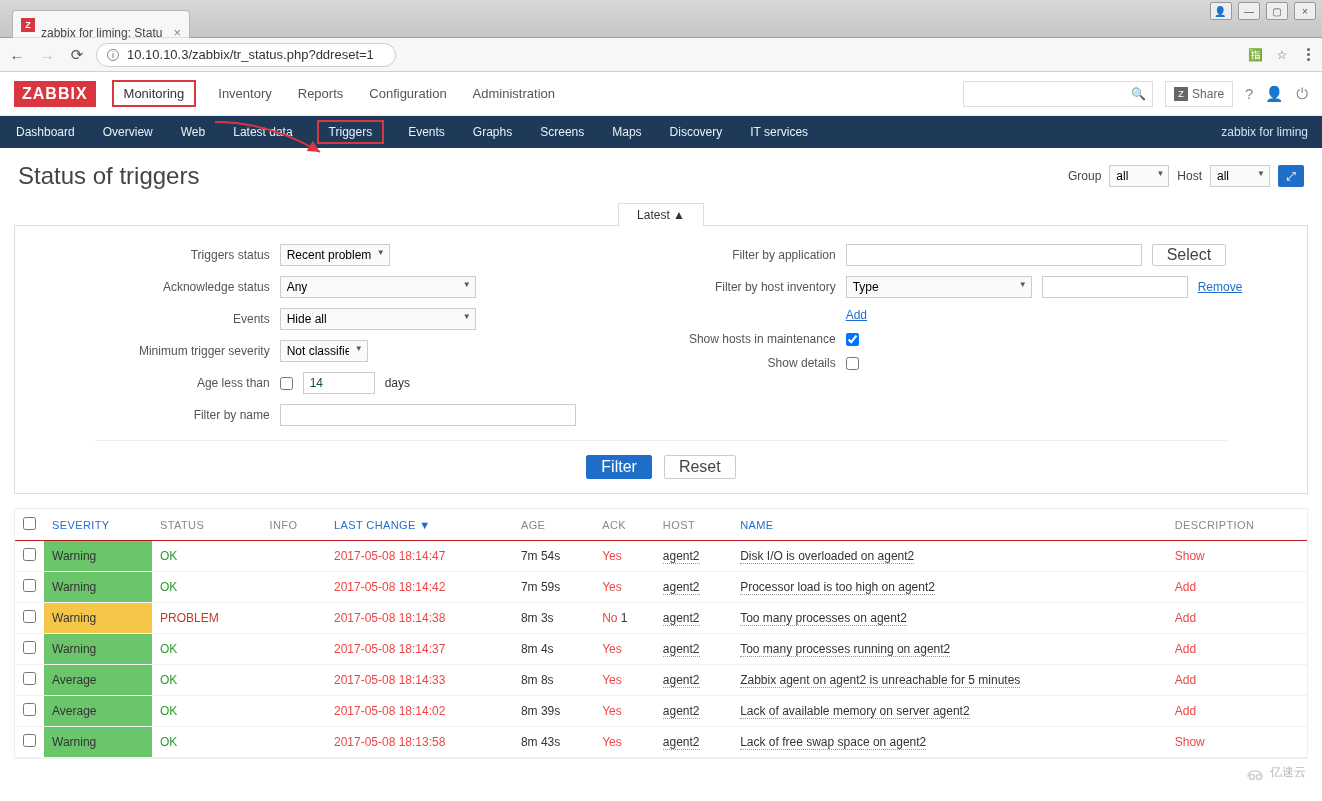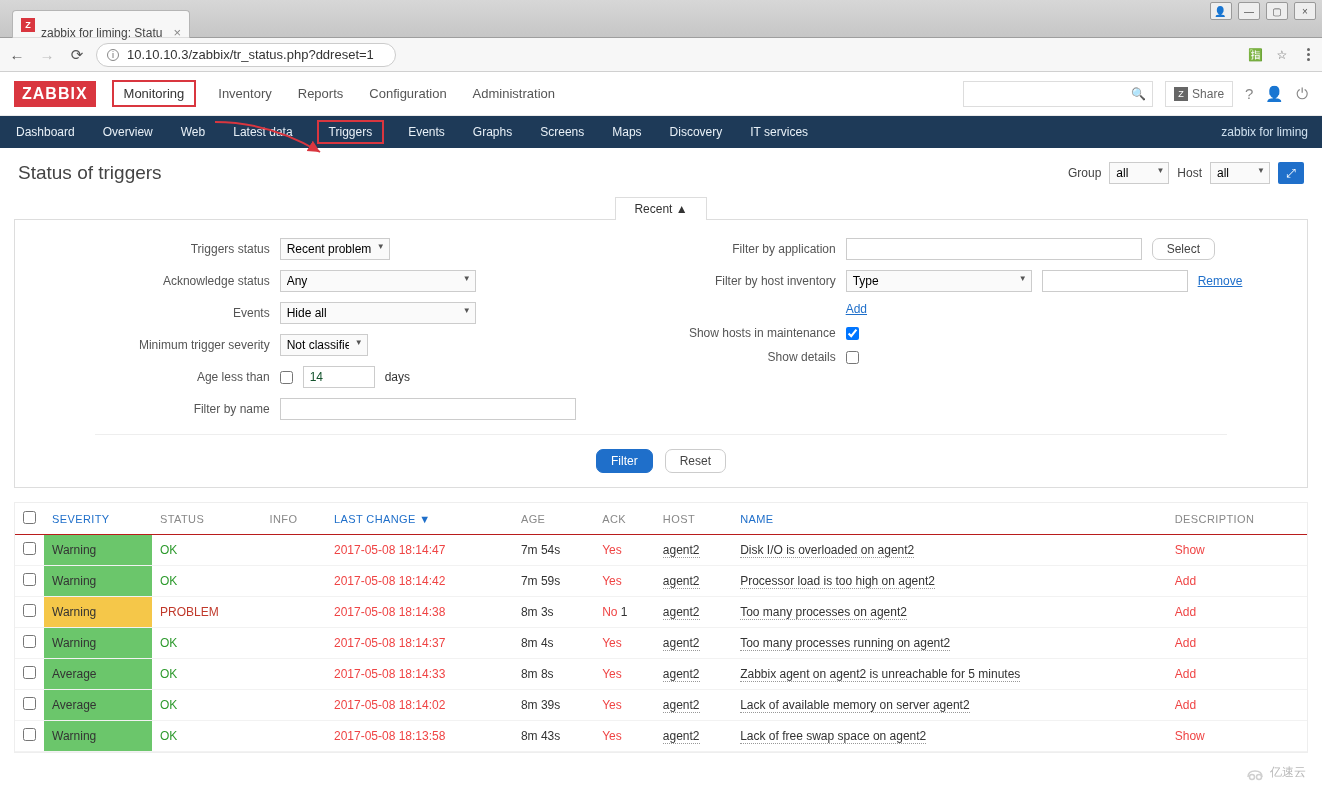--- a/index.html
+++ b/index.html
@@ -35,40 +35,40 @@
   .z-share .zi{width:14px;height:14px;background:#666;color:#fff;font-size:9px;display:flex;align-items:center;justify-content:center;}
   .z-top-ic{color:#888;font-size:15px;}
   
   .z-sub{background:#1e3a58;color:#e8f0f7;display:flex;align-items:center;height:32px;padding:0 14px;gap:24px;font-size:12px;}
   .z-sub .si{padding:3px 2px;}
   .z-sub .si.active{outline:2px solid #d9363f;padding:3px 10px;}
   .z-sub-right{margin-left:auto;font-size:12px;color:#cfe0ee;}
   .arrow-annot{position:absolute;left:210px;top:117px;pointer-events:none;}
   
   .page-head{display:flex;align-items:center;padding:14px 18px 12px;}
-  .page-title{font-size:19px;color:#444;}
+  .page-title{font-size:24px;color:#444;}
   .page-head-right{margin-left:auto;display:flex;align-items:center;gap:8px;font-size:12px;color:#444;}
   .sel{border:1px solid #ccc;height:22px;padding:0 18px 0 6px;font-size:12px;background:#fafafa;appearance:none;position:relative;min-width:60px;}
   .sel-wrap{position:relative;display:inline-block;}
   .sel-wrap::after{content:"▼";position:absolute;right:5px;top:4px;font-size:8px;color:#555;pointer-events:none;}
   .expand-btn{width:26px;height:22px;background:#1f6fca;color:#fff;display:flex;align-items:center;justify-content:center;border-radius:2px;}
   .filter-tab-row{display:flex;justify-content:center;}
   .filter-tab{border:1px solid #ddd;border-bottom:none;background:#fff;padding:4px 18px;font-size:12px;position:relative;top:1px;}
   .filter-box{border:1px solid #ddd;margin:0 14px;background:#fff;padding:18px 0 14px;}
   .filter-cols{display:flex;justify-content:center;gap:90px;}
   .fcol{display:flex;flex-direction:column;gap:10px;}
   .frow{display:flex;align-items:center;gap:10px;}
   .frow label{width:190px;text-align:right;color:#555;}
   .txt{border:1px solid #ccc;height:22px;padding:0 6px;font-size:12px;}
   .txt.w2{width:296px;}
   .txt.wdays{width:72px;text-align:left;color:#14532d;}
   .lnk{color:#1f6fca;text-decoration:underline;cursor:pointer;}
   .divider{height:1px;background:#eee;margin:14px 80px;}
   .filter-buttons{display:flex;justify-content:center;gap:12px;}
-  .btn{height:24px;padding:0 14px;border-radius:7px;font-size:12px;display:flex;align-items:center;}
+  .btn{height:24px;padding:0 14px;border-radius:2px;font-size:16px;display:flex;align-items:center;}
   .btn.primary{background:#1f6fca;color:#fff;border:1px solid #1f6fca;}
   .btn.secondary{background:#fff;color:#444;border:1px solid #ccc;}
   .btn.secondary.sm{height:22px;}
   
   .tbl-wrap{margin:14px 14px 0;border:1px solid #eee;background:#fff;}
   table{width:100%;border-collapse:collapse;font-size:12px;}
   th{text-align:left;padding:8px 8px;border-bottom:1px solid #b91c1c;font-weight:normal;color:#1f6fca;text-transform:uppercase;letter-spacing:0.4px;font-size:11px;}
   th.gray{color:#888;}
   td{padding:7px 8px;border-bottom:1px solid #f2f2f2;vertical-align:middle;}
   td .cell-lnk{color:#ef4444;}
@@ -172,21 +172,21 @@
   <div class="page-head-right">
     <span>Group</span>
     <span class="sel-wrap"><select class="sel"><option>all</option></select></span>
     <span>Host</span>
     <span class="sel-wrap"><select class="sel"><option>all</option></select></span>
     <div class="expand-btn">⤢</div>
   </div>
 </div>
 
 <div class="filter-tab-row">
-  <div class="filter-tab">Recent ▲</div>
+  <div class="filter-tab">Latest ▲</div>
 </div>
 <div class="filter-box">
   <div class="filter-cols">
     <div class="fcol">
       <div class="frow">
         <label>Triggers status</label>
         <span class="sel-wrap"><select class="sel" style="width:110px"><option>Recent problem</option></select></span>
       </div>
       <div class="frow">
         <label>Acknowledge status</label>

